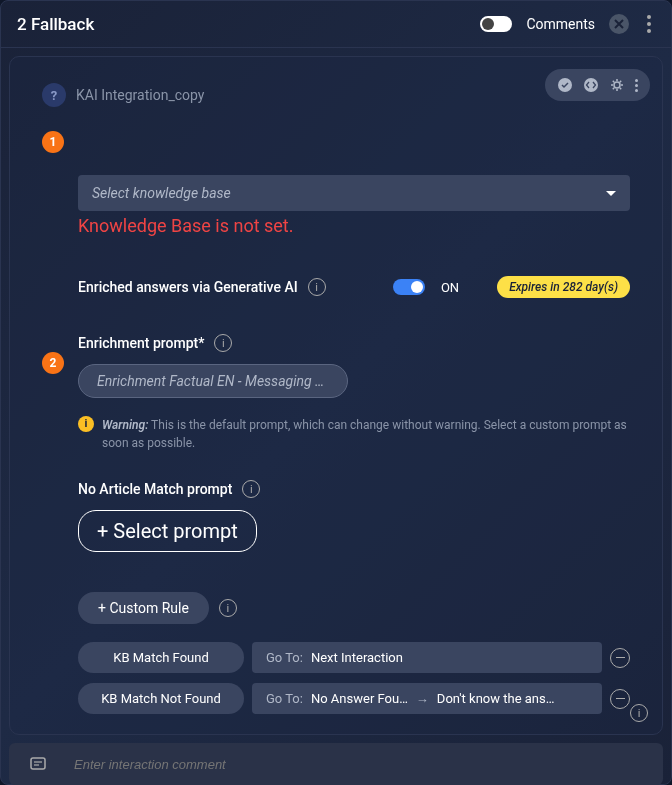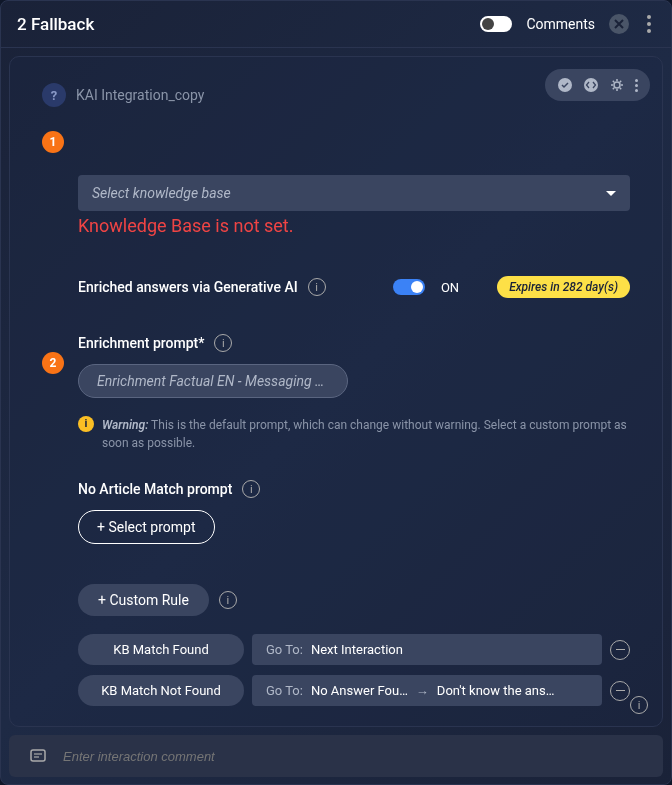--- a/index.html
+++ b/index.html
@@ -251,21 +251,21 @@
   flex-shrink: 0;
   font-style: normal;
 }
 .warn-label { font-weight: 600; font-style: italic; color: #b0b8c8; }
 .outline-btn {
   display: inline-block;
   border: 1.5px solid #fff;
   border-radius: 18px;
   padding: 8px 18px;
   color: #fff;
-  font-size: 14px;
+  font-size: 20px;
   cursor: pointer;
   margin-top: 12px;
 }
 .next-action-label { color: #8a94a8; font-size: 13px; margin-bottom: 12px; }
 .pill {
   display: inline-block;
   background: #3a4560;
   border-radius: 18px;
   padding: 8px 20px;
   color: #fff;
@@ -317,21 +317,21 @@
 .minus-circle::before { content: ''; width: 9px; height: 1.5px; background: #aaa; }
 .arrow-sm { color: #b0b8c8; }
 .card-info-bottom {
   position: absolute;
   bottom: 12px;
   right: 14px;
 }
 .footer {
   display: flex;
   align-items: center;
-  gap: 16px;
+  gap: 27px;
   padding: 12px 20px;
   background: #2a3248;
   margin: 0 8px 8px 8px;
   border-radius: 6px;
 }
 .footer-icon {
   width: 18px;
   height: 18px;
   color: #aaa;
 }

